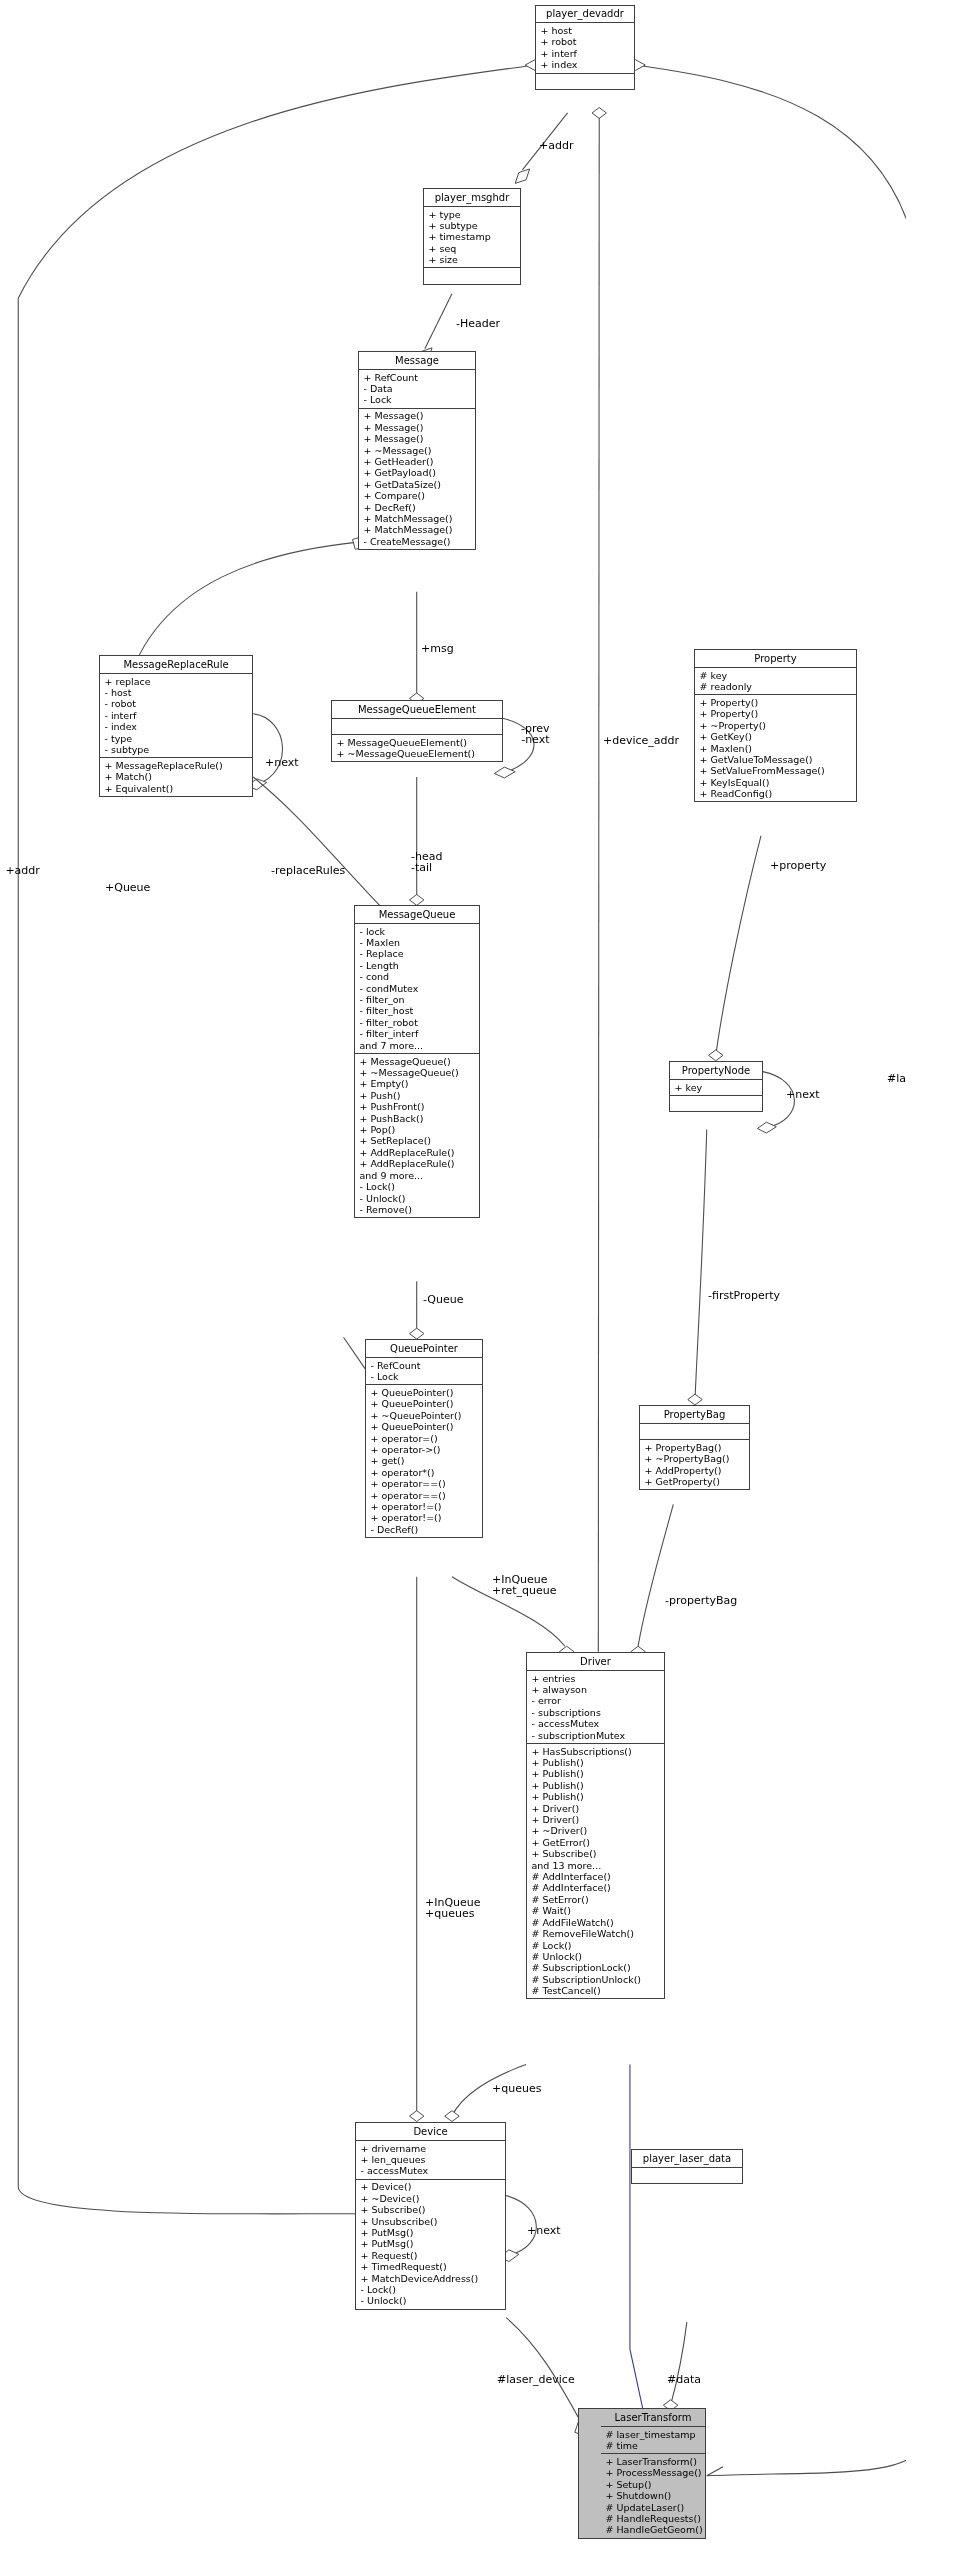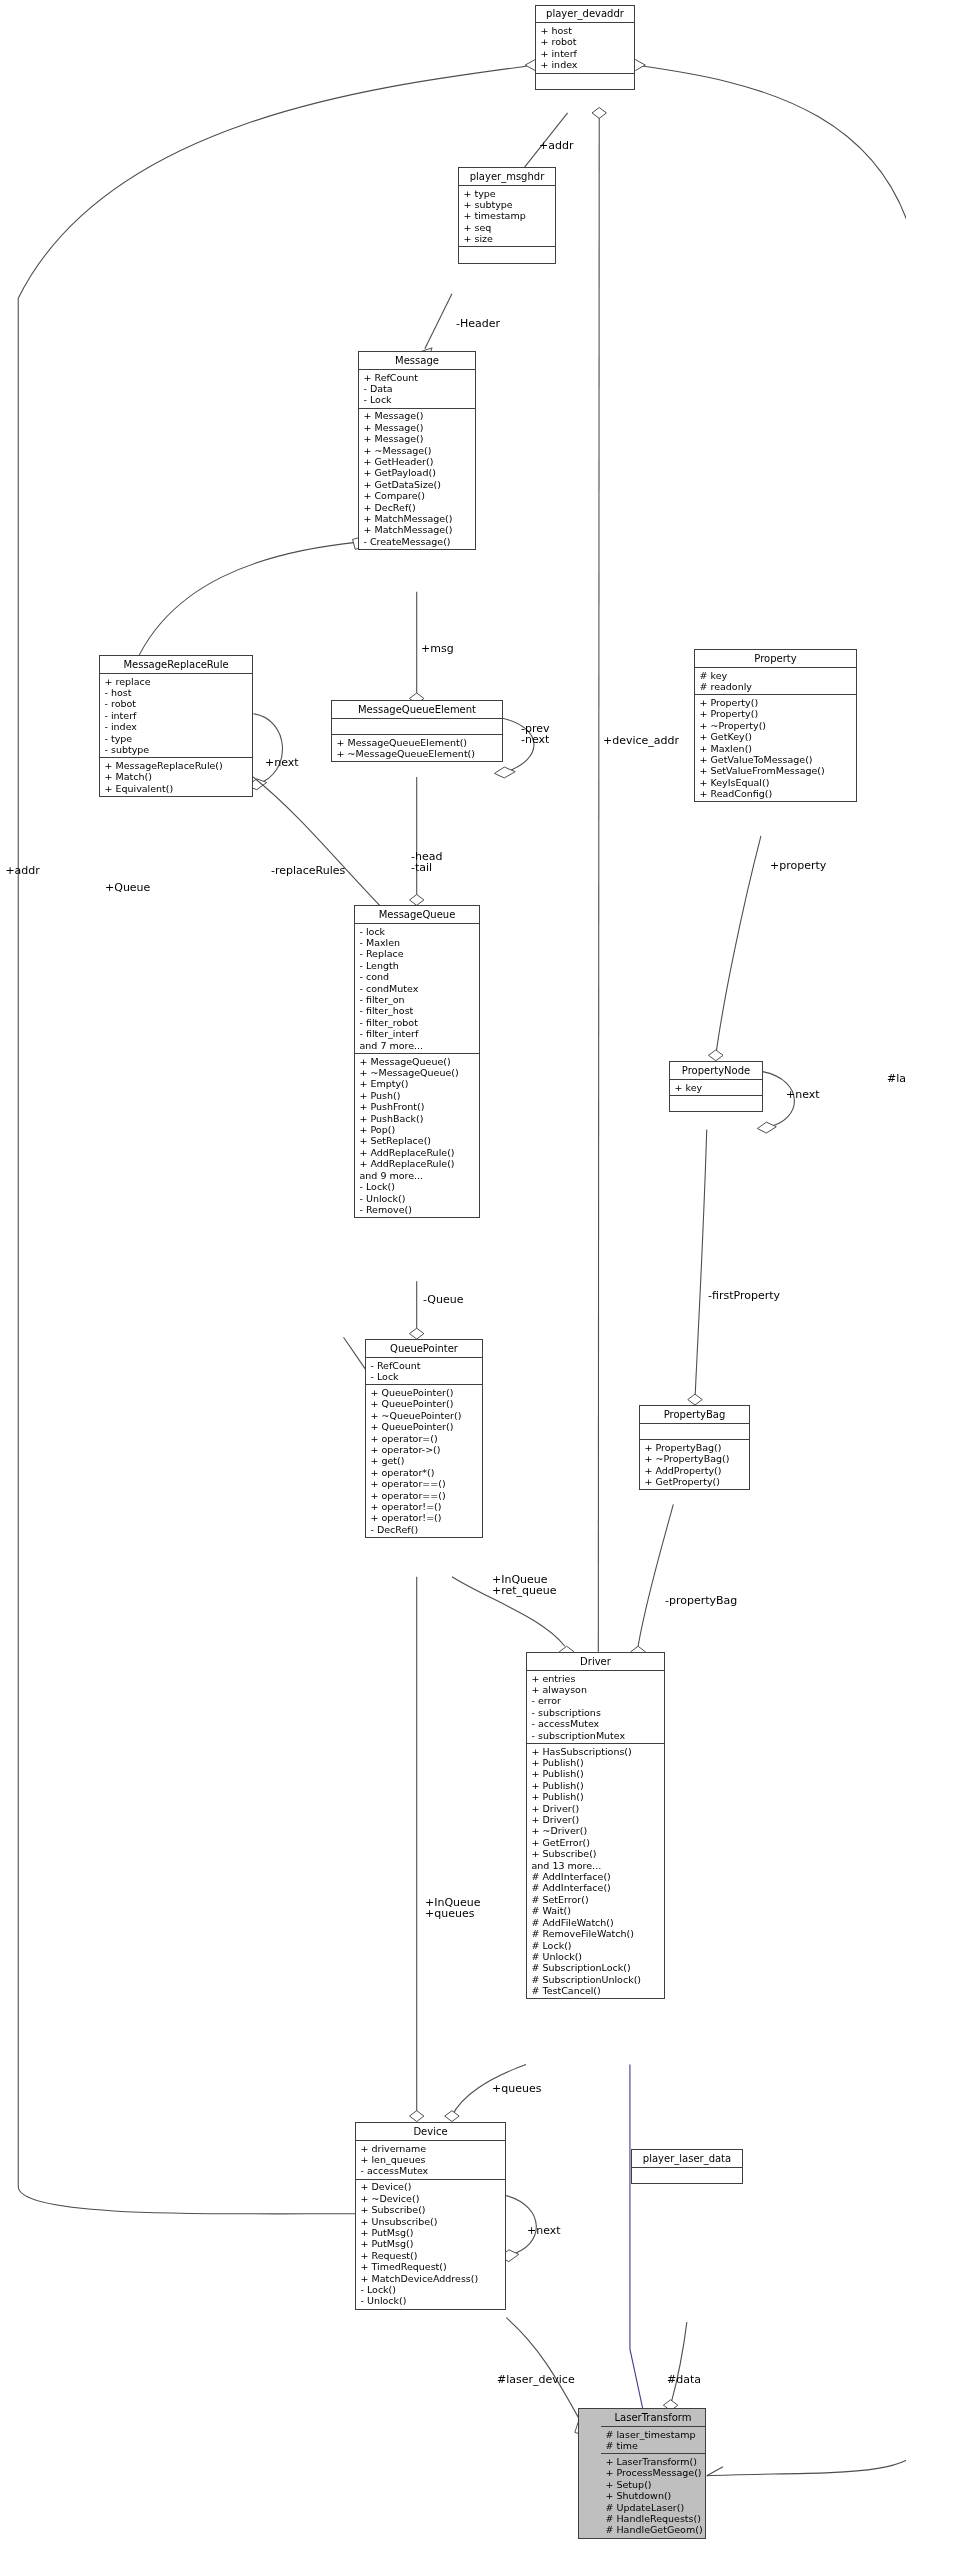--- a/index.html
+++ b/index.html
@@ -155,21 +155,21 @@
     <div class="title">player_devaddr</div>
     <div class="attrs">
       <div class="row">+ host</div>
       <div class="row">+ robot</div>
       <div class="row">+ interf</div>
       <div class="row">+ index</div>
     </div>
     <div class="ops empty"></div>
   </div>
 
-  <div class="cls" style="left:423px;top:167px;width:98px;margin-left:35px;">
+  <div class="cls" style="left:423px;top:188px;width:98px;">
     <div class="title">player_msghdr</div>
     <div class="attrs">
       <div class="row">+ type</div>
       <div class="row">+ subtype</div>
       <div class="row">+ timestamp</div>
       <div class="row">+ seq</div>
       <div class="row">+ size</div>
     </div>
     <div class="ops empty"></div>
   </div>
@@ -396,21 +396,21 @@
       <div class="row"># HandleRequests()</div>
       <div class="row"># HandleGetGeom()</div>
     </div>
   </div>
 
   <div class="elabel" style="left:539px;top:140px;">+addr</div>
   <div class="elabel" style="left:456px;top:318px;text-align:center;">-Header</div>
   <div class="elabel" style="left:421px;top:643px;">+msg</div>
   <div class="elabel" style="left:603px;top:735px;">+device_addr</div>
   <div class="elabel" style="left:265px;top:757px;">+next</div>
-  <div class="elabel" style="left:521px;top:723px;">
+  <div class="elabel" style="left:521px;top:723px;text-align:right;">
     <div>-prev</div>
     <div>-next</div>
   </div>
   <div class="elabel" style="left:5.4px;top:865px;">+addr</div>
   <div class="elabel" style="left:105px;top:865px;margin-top:17px;">+Queue</div>
   <div class="elabel" style="left:271px;top:865px;">-replaceRules</div>
   <div class="elabel" style="left:411px;top:851px;">
     <div>-head</div>
     <div>-tail</div>
   </div>

